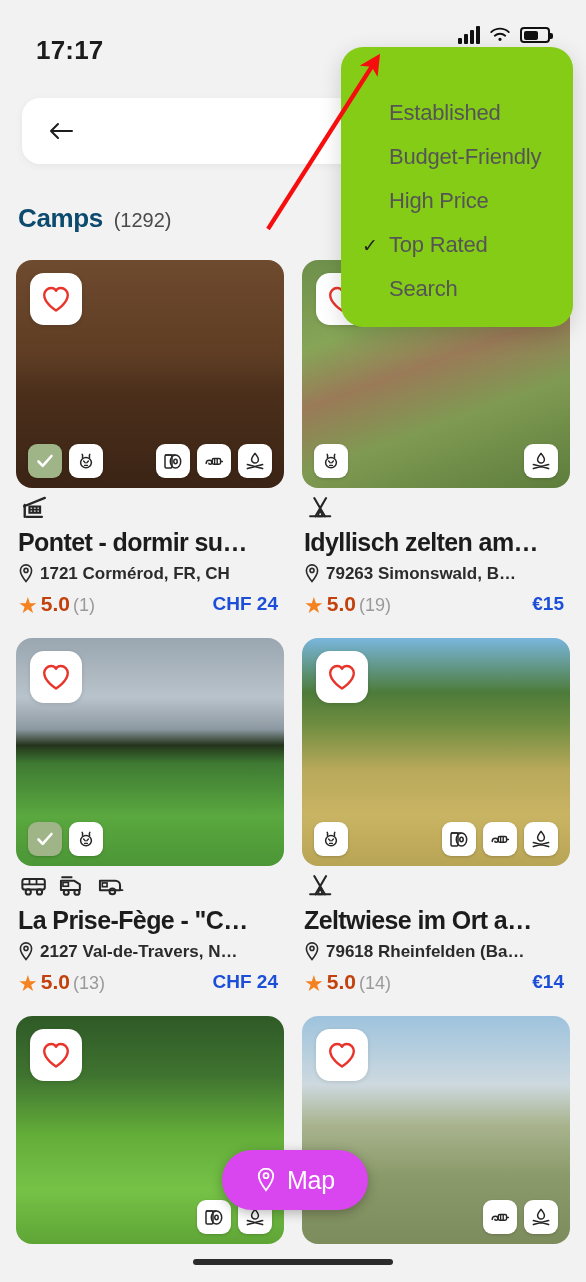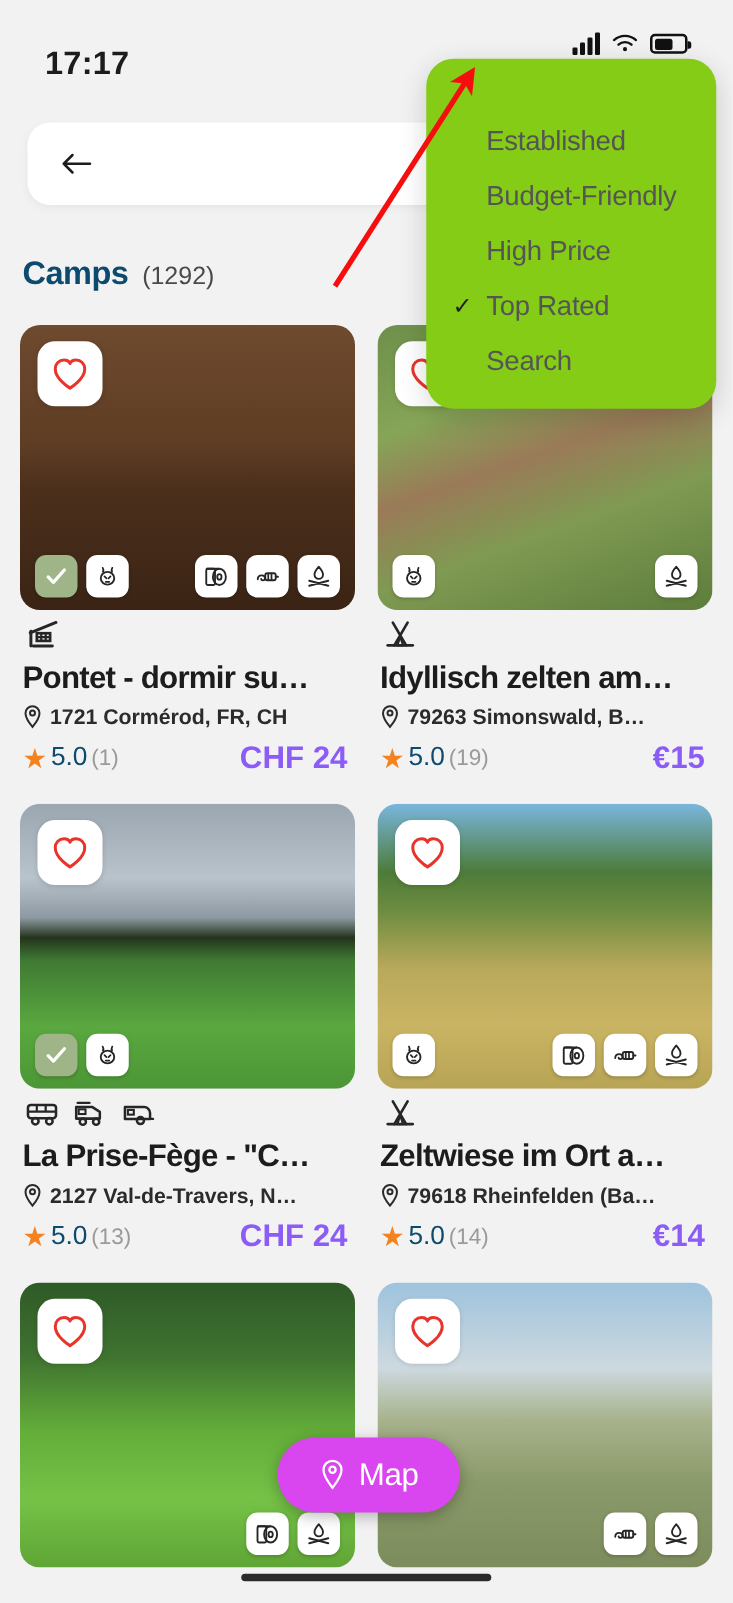--- a/index.html
+++ b/index.html
@@ -92,23 +92,23 @@
     font-size: 17px; font-weight: 700; color: #2b2b2b; white-space: nowrap;
     padding-left: 2px;
   }
   .card-loc svg { width: 16px; height: 20px; flex: none; }
   .card-meta {
     display: flex; align-items: center; justify-content: space-between;
     margin-top: 8px; padding-left: 2px; padding-right: 6px;
   }
   .rating { display: flex; align-items: baseline; gap: 3px; }
   .rating .star { color: #f58220; font-size: 22px; line-height: 1; position: relative; top: 2px; }
-  .rating .val { color: #0c4a6e; font-size: 21px; font-weight: 400; }
+  .rating .val { color: #c2410c; font-size: 21px; font-weight: 700; }
   .rating .cnt { color: #9a9a9a; font-size: 18px; }
-  .price { font-size: 25px; font-weight: 700; color: #8b5cf6; }
+  .price { font-size: 19px; font-weight: 700; color: #1d4ed8; }
 
   
   #dropdown {
     position: absolute; top: 18px; left: 341px; width: 232px;
     background: #84cc16; border-radius: 22px;
     box-shadow: 0 6px 22px rgba(0,0,0,.16);
     padding: 44px 0 16px 0;
     z-index: 40;
     margin-top: 29px;
   }

